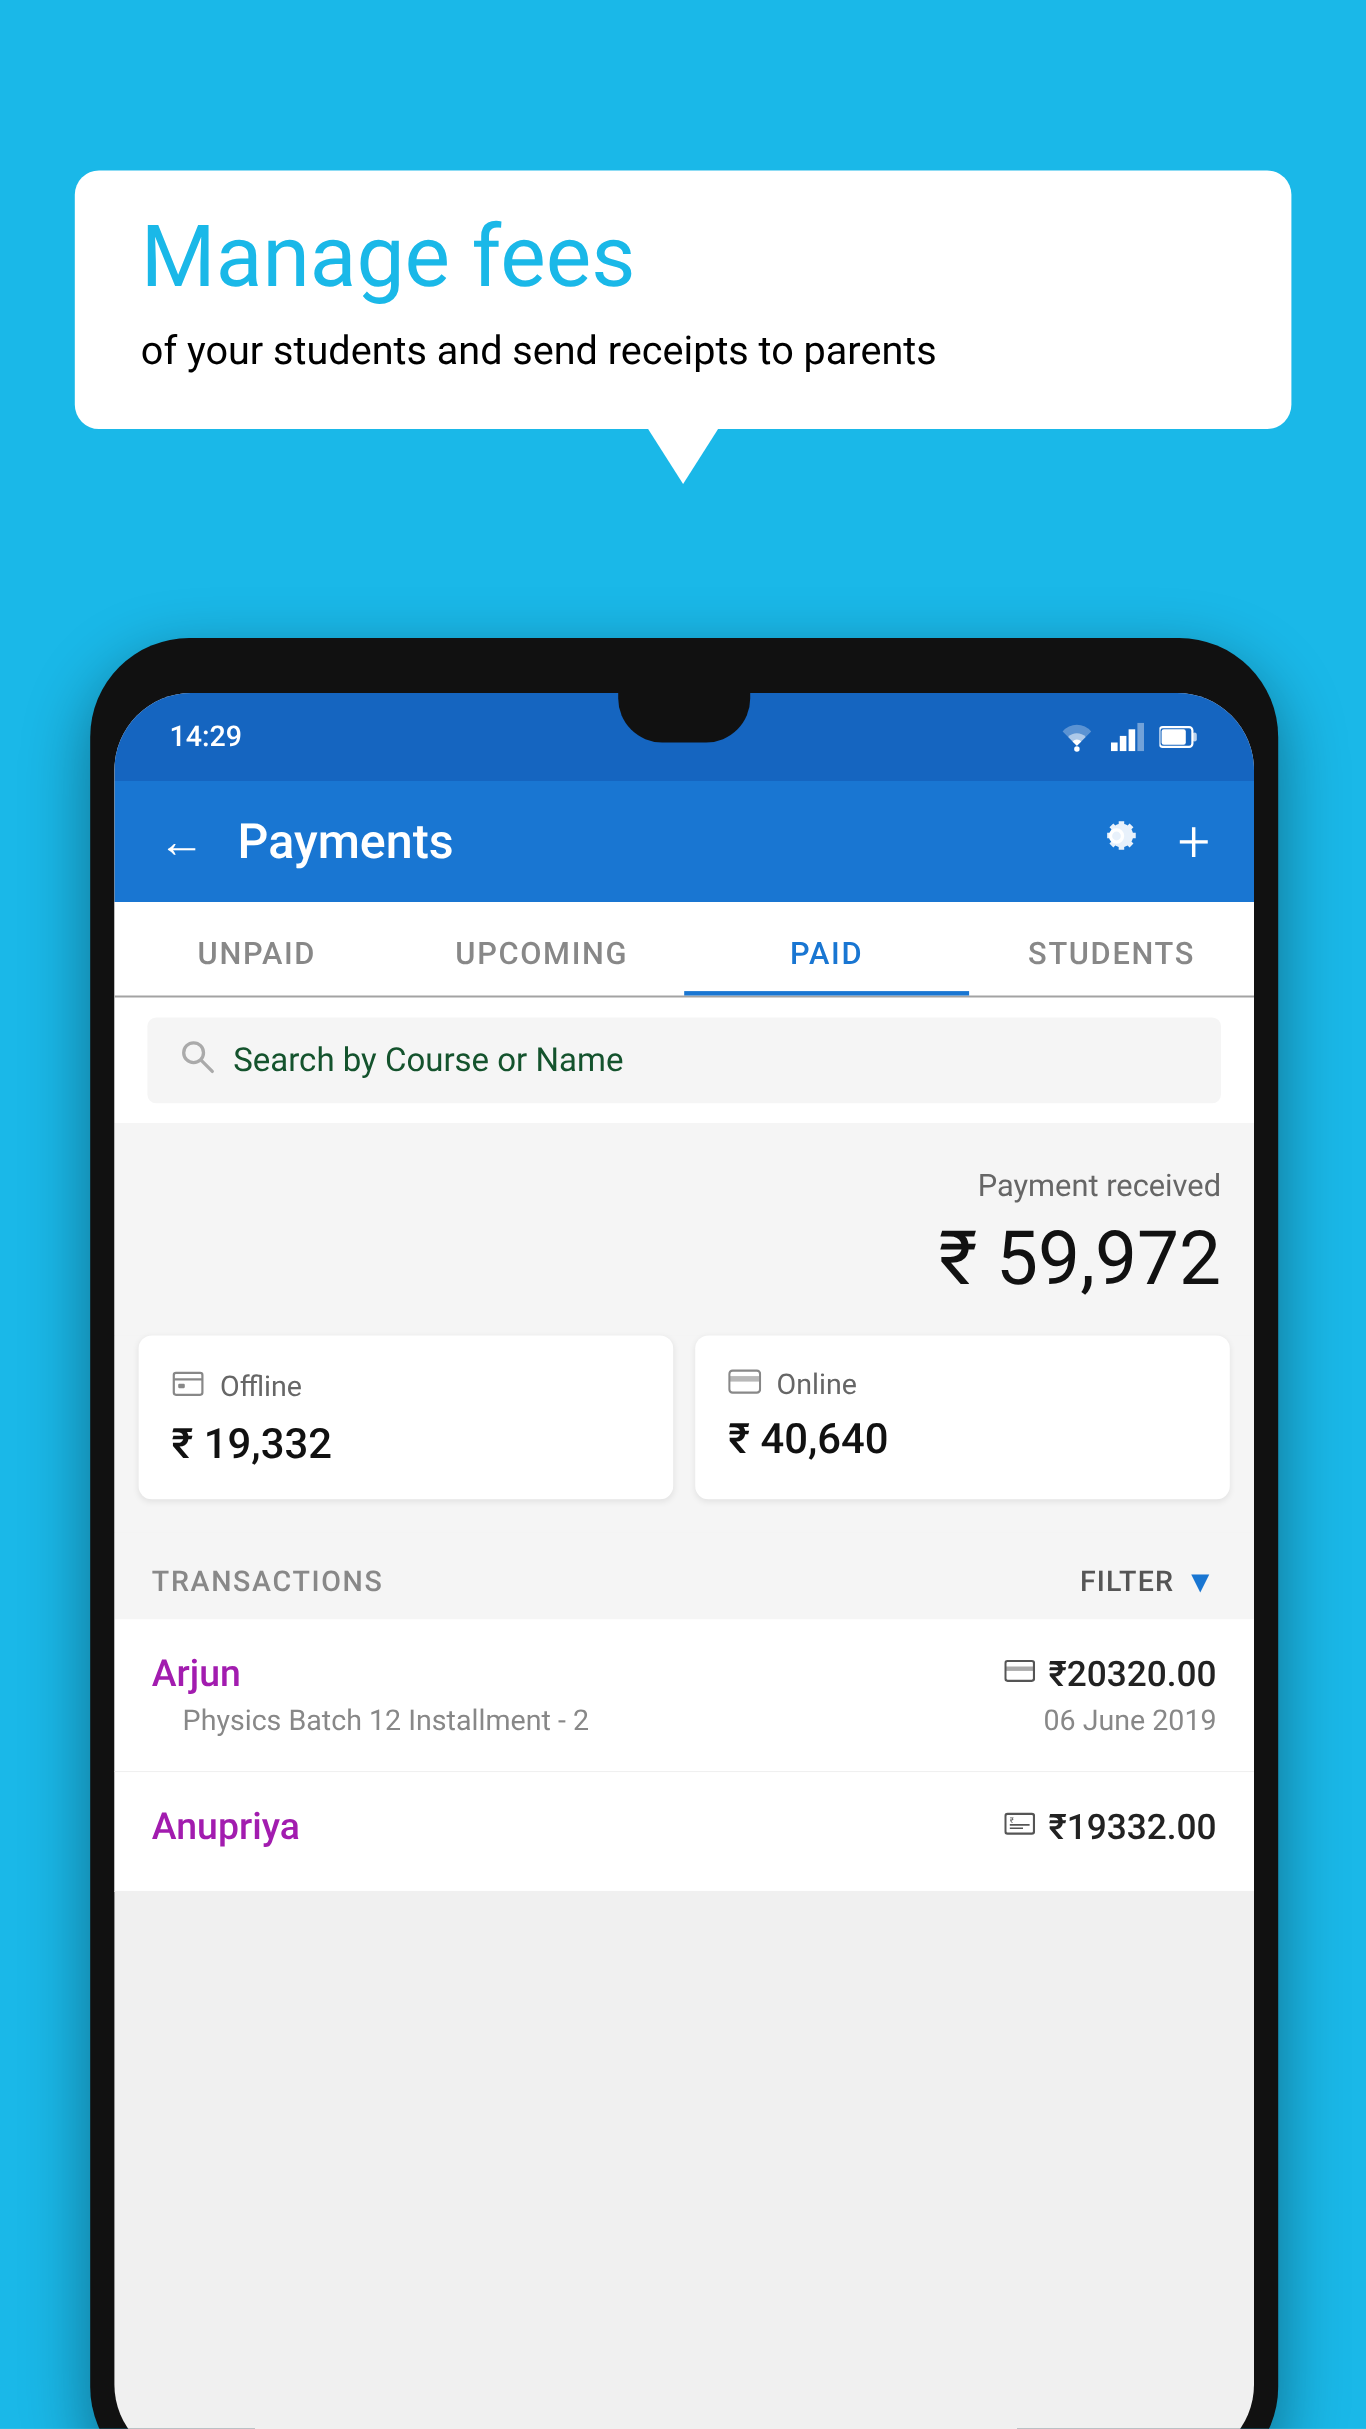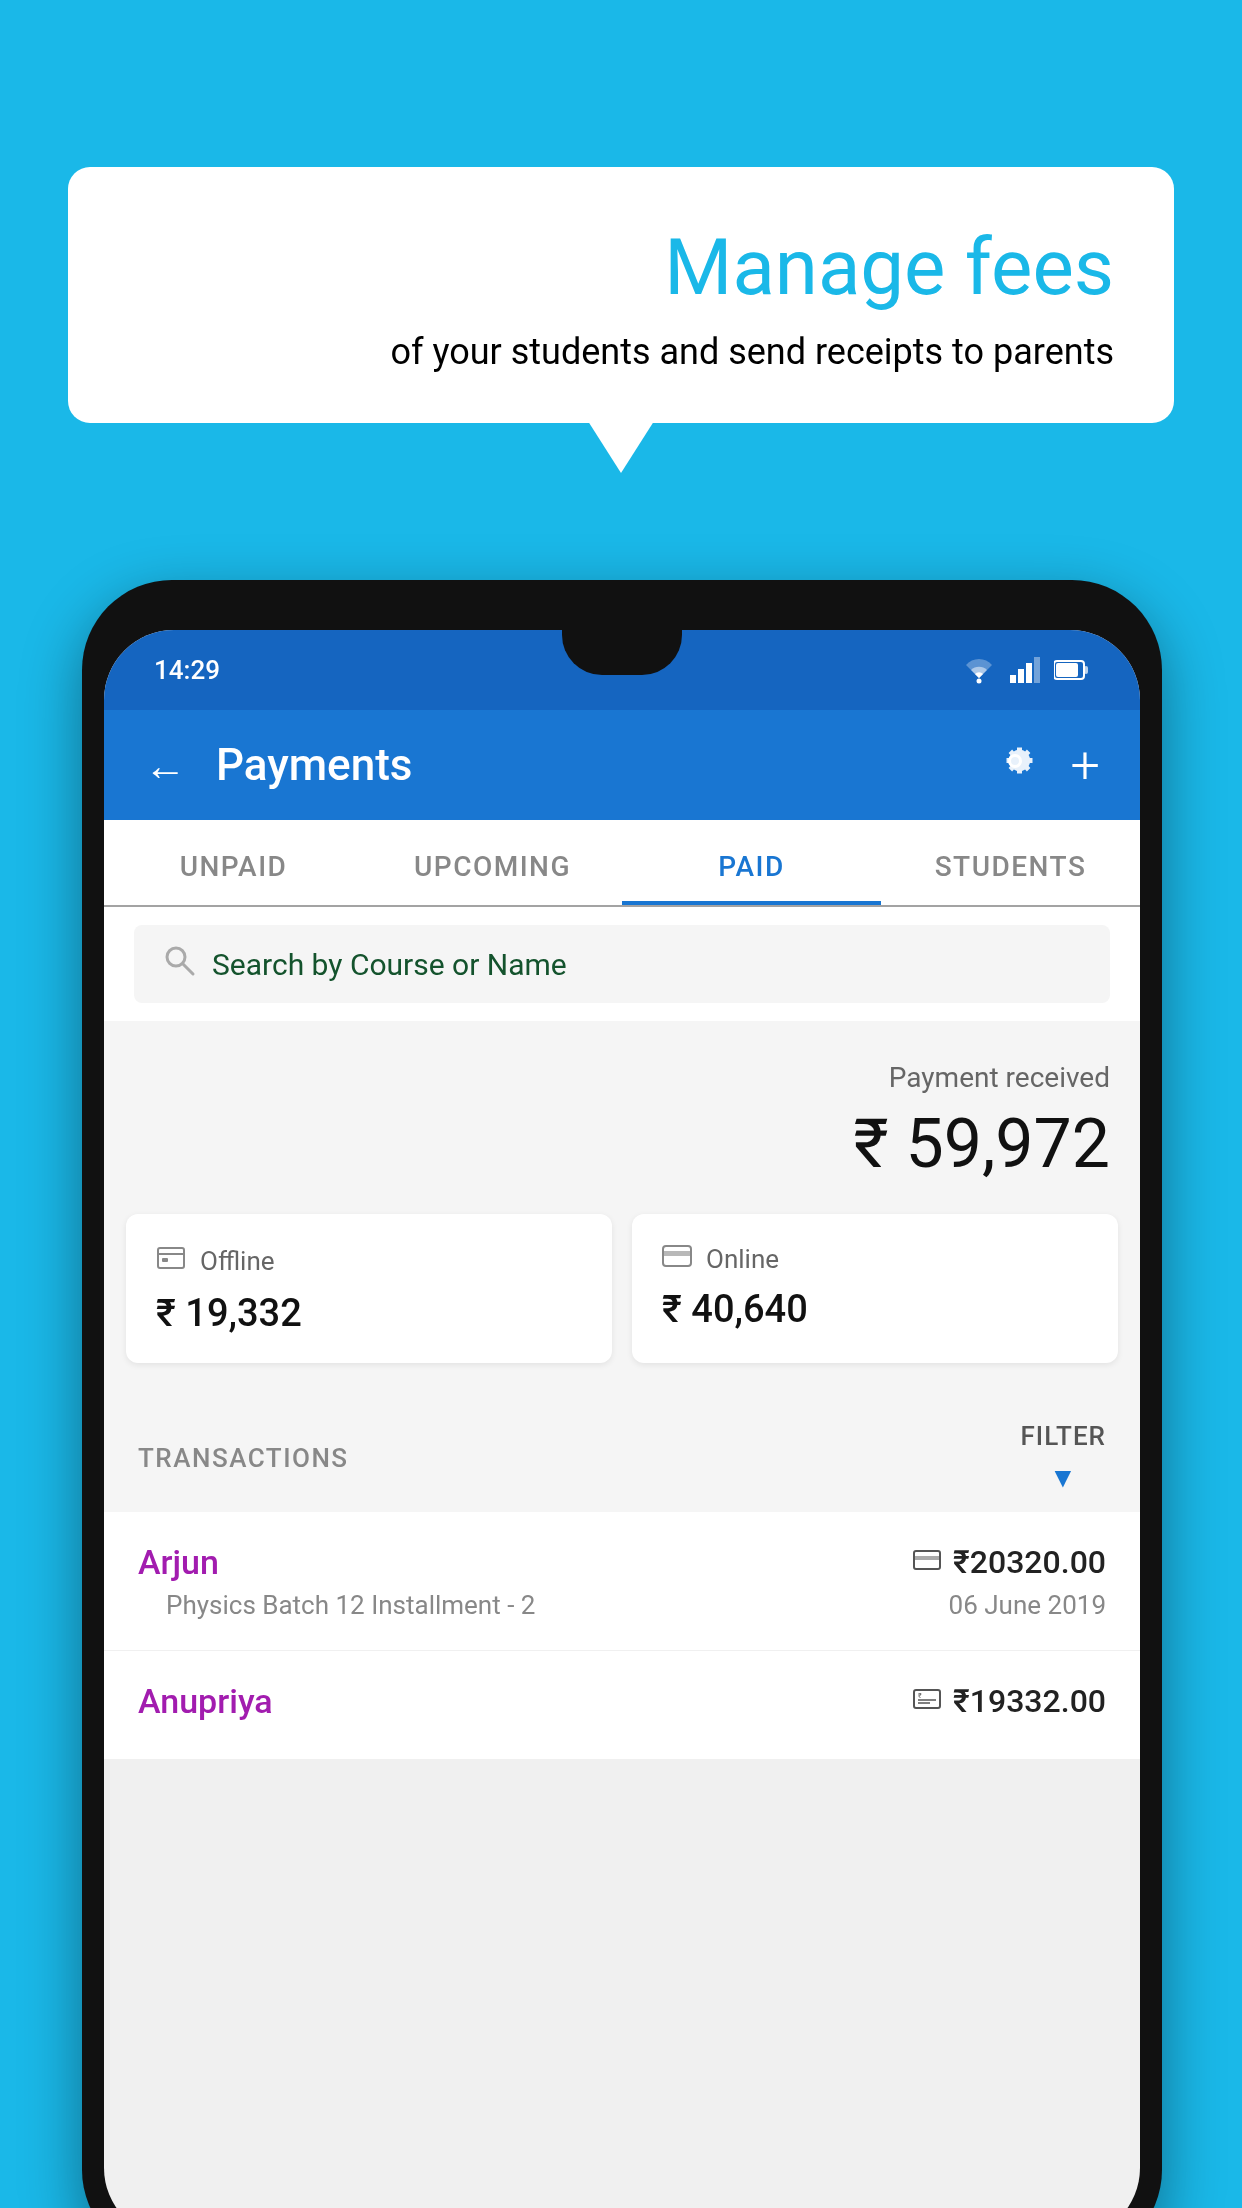--- a/index.html
+++ b/index.html
@@ -14,23 +14,22 @@
     }
 
     
     .speech-bubble {
       position: absolute;
       top: 155px;
       left: 68px;
       right: 68px;
       background: white;
       border-radius: 22px;
-      padding: 55px 60px 50px;
-      text-align: right;
-      margin-top: 12px;
+      padding: 34px 60px 50px;
+      text-align: left;
     }
     .speech-bubble::after {
       content: '';
       position: absolute;
       bottom: -50px;
       left: 50%;
       transform: translateX(-50%);
       border-left: 35px solid transparent;
       border-right: 35px solid transparent;
       border-top: 55px solid white;
@@ -276,21 +275,20 @@
 
     .filter-btn {
       display: flex;
       align-items: center;
       gap: 10px;
       color: #555;
       font-size: 26px;
       font-weight: 500;
       letter-spacing: 1px;
       cursor: pointer;
-      flex-direction: column;
     }
 
     .filter-icon {
       color: #1976d2;
       font-size: 28px;
     }
 
     
     .transaction-row {
       background: white;

